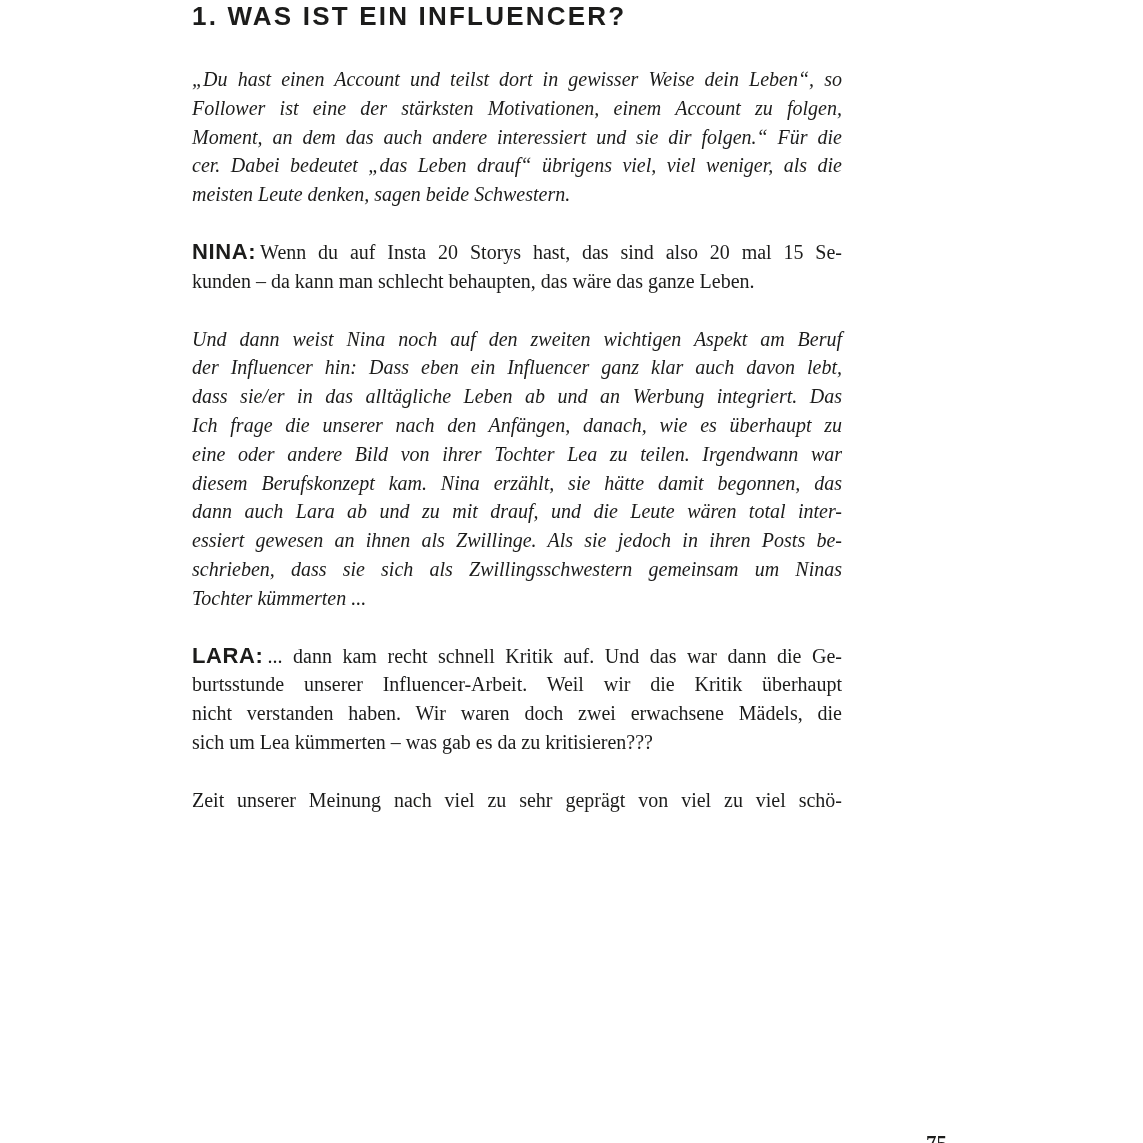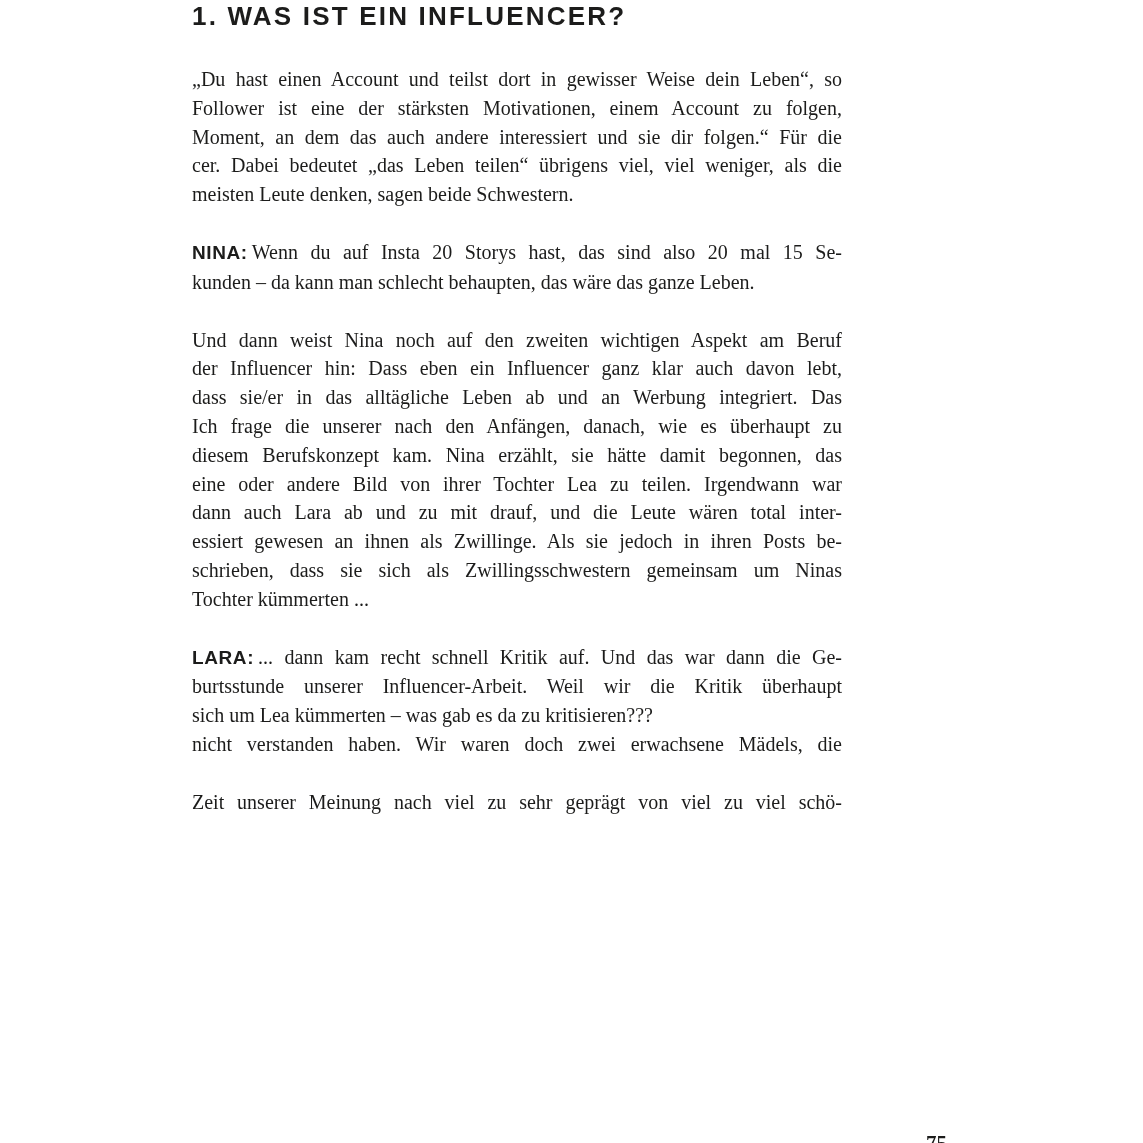--- a/index.html
+++ b/index.html
@@ -37,27 +37,27 @@
     margin: 0 0 29px 0;
   }
   .para:last-of-type { margin-bottom: 0; }
   .line {
     font-size: 20px;
     line-height: 28.8px;
     text-align: justify;
     text-align-last: justify;
     color: #1c1c1b;
   }
-  .para.italic .line { }
+  .para.italic .line { font-style: italic; }
   .line.end { text-align-last: left; }
   .speaker {
     font-family: "Liberation Sans", sans-serif;
     font-weight: 700;
     font-style: normal;
-    font-size: 19px;
+    font-size: 22px;
     letter-spacing: 0.6px;
     padding-right: 4px;
   }
   .page-number {
     position: absolute;
     left: 926px;
     top: 1131px;
     font-family: Liberation Serif, serif;
     font-weight: 700;
     font-size: 21px;
@@ -69,47 +69,47 @@
 
 <div class="page">
   <div class="content">
 
     <h1 class="chapter-title">1. WAS IST EIN INFLUENCER?</h1>
 
     <div class="para italic">
       <div class="line">„Du hast einen Account und teilst dort in gewisser Weise dein Leben“, so</div>
       <div class="line">Follower ist eine der stärksten Motivationen, einem Account zu folgen,</div>
       <div class="line">Moment, an dem das auch andere interessiert und sie dir folgen.“ Für die</div>
-      <div class="line">cer. Dabei bedeutet „das Leben teilen“ übrigens viel, viel weniger, als die</div>
+      <div class="line">cer. Dabei bedeutet „das Leben drauf“ übrigens viel, viel weniger, als die</div>
       <div class="line end">meisten Leute denken, sagen beide Schwestern.</div>
     </div>
 
     <div class="para dialogue">
       <div class="line"><span class="speaker">NINA:</span><span>Wenn du auf Insta 20 Storys hast, das sind also 20 mal 15 Se-</span></div>
       <div class="line end">kunden – da kann man schlecht behaupten, das wäre das ganze Leben.</div>
     </div>
 
     <div class="para italic">
       <div class="line">Und dann weist Nina noch auf den zweiten wichtigen Aspekt am Beruf</div>
       <div class="line">der Influencer hin: Dass eben ein Influencer ganz klar auch davon lebt,</div>
       <div class="line">dass sie/er in das alltägliche Leben ab und an Werbung integriert. Das</div>
       <div class="line">Ich frage die unserer nach den Anfängen, danach, wie es überhaupt zu</div>
+      <div class="line">eine oder andere Bild von ihrer Tochter Lea zu teilen. Irgendwann war</div>
       <div class="line">diesem Berufskonzept kam. Nina erzählt, sie hätte damit begonnen, das</div>
-      <div class="line">eine oder andere Bild von ihrer Tochter Lea zu teilen. Irgendwann war</div>
       <div class="line">dann auch Lara ab und zu mit drauf, und die Leute wären total inter-</div>
       <div class="line">essiert gewesen an ihnen als Zwillinge. Als sie jedoch in ihren Posts be-</div>
       <div class="line">schrieben, dass sie sich als Zwillingsschwestern gemeinsam um Ninas</div>
       <div class="line end">Tochter kümmerten ...</div>
     </div>
 
     <div class="para dialogue">
       <div class="line"><span class="speaker">LARA:</span><span>... dann kam recht schnell Kritik auf. Und das war dann die Ge-</span></div>
       <div class="line">burtsstunde unserer Influencer-Arbeit. Weil wir die Kritik überhaupt</div>
+      <div class="line">nicht verstanden haben. Wir waren doch zwei erwachsene Mädels, die</div>
       <div class="line end">sich um Lea kümmerten – was gab es da zu kritisieren???</div>
-      <div class="line">nicht verstanden haben. Wir waren doch zwei erwachsene Mädels, die</div>
     </div>
 
     <div class="para dialogue">
       <div class="line">Zeit unserer Meinung nach viel zu sehr geprägt von viel zu viel schö-</div>
     </div>
 
   </div>
 
   <div class="page-number">75</div>
 </div>

